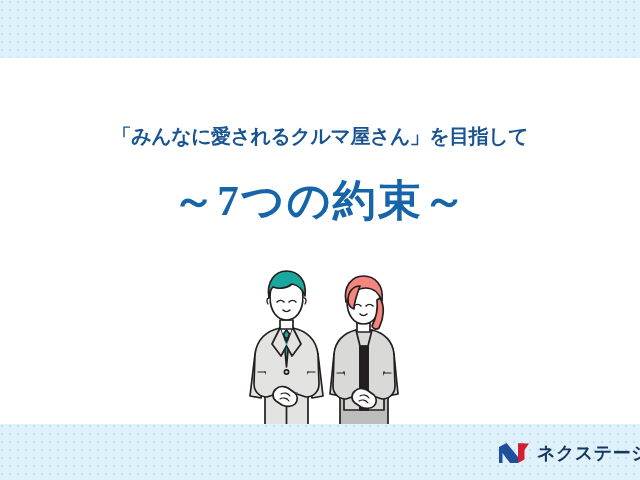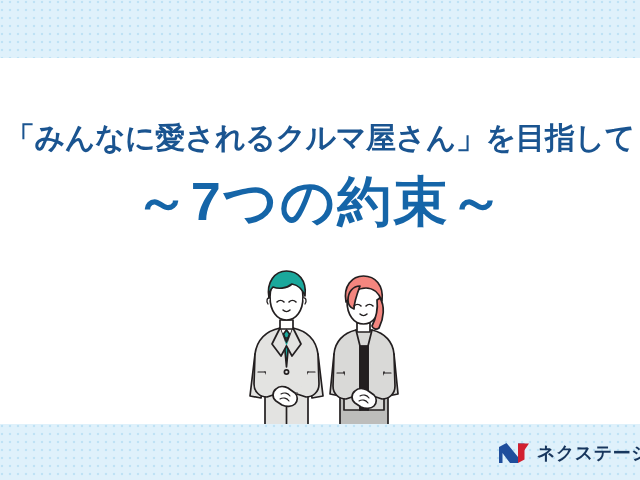--- a/index.html
+++ b/index.html
@@ -44,34 +44,34 @@
   .headline-block {
     position: absolute;
     left: 0;
     top: 118px;
     width: 640px;
     text-align: center;
   }
 
   .headline-line1 {
     display: block;
-    font-family: Liberation Serif, serif;
-    font-size: 30px;
+    font-family: Liberation Mono, monospace;
+    font-size: 20px;
     line-height: 40px;
     font-weight: 700;
     letter-spacing: -0.5px;
     color: #1a5490;
     white-space: nowrap;
   }
 
   .headline-line2 {
     display: block;
     margin-top: 12px;
-    font-family: Liberation Sans, sans-serif;
-    font-size: 54px;
+    font-family: Liberation Serif, serif;
+    font-size: 43px;
     line-height: 62px;
     font-weight: 700;
     letter-spacing: 2px;
     color: #1565a8;
     white-space: nowrap;
   }
 
   
   .illustration {
     position: absolute;

